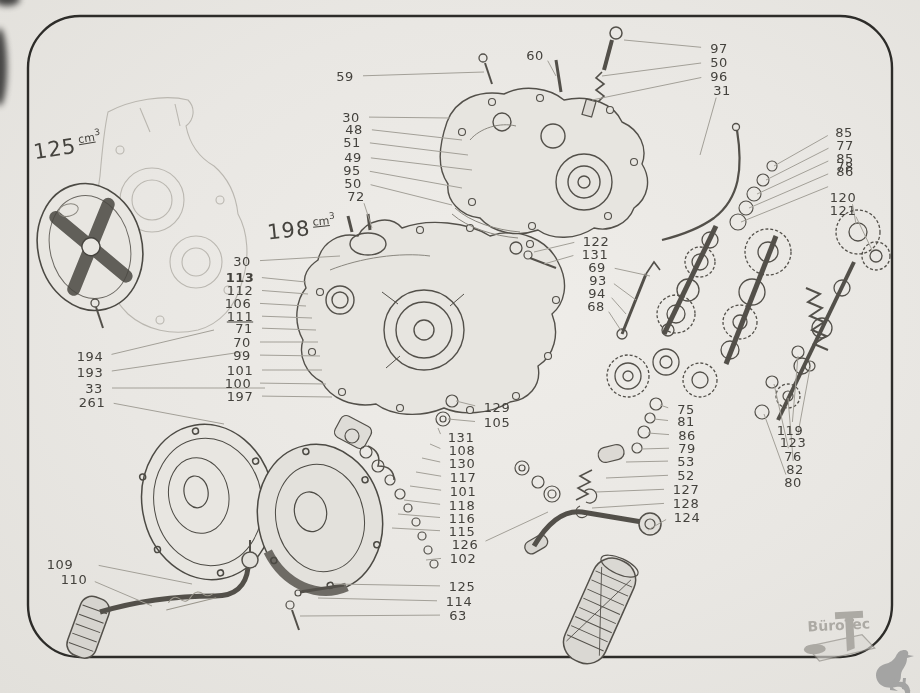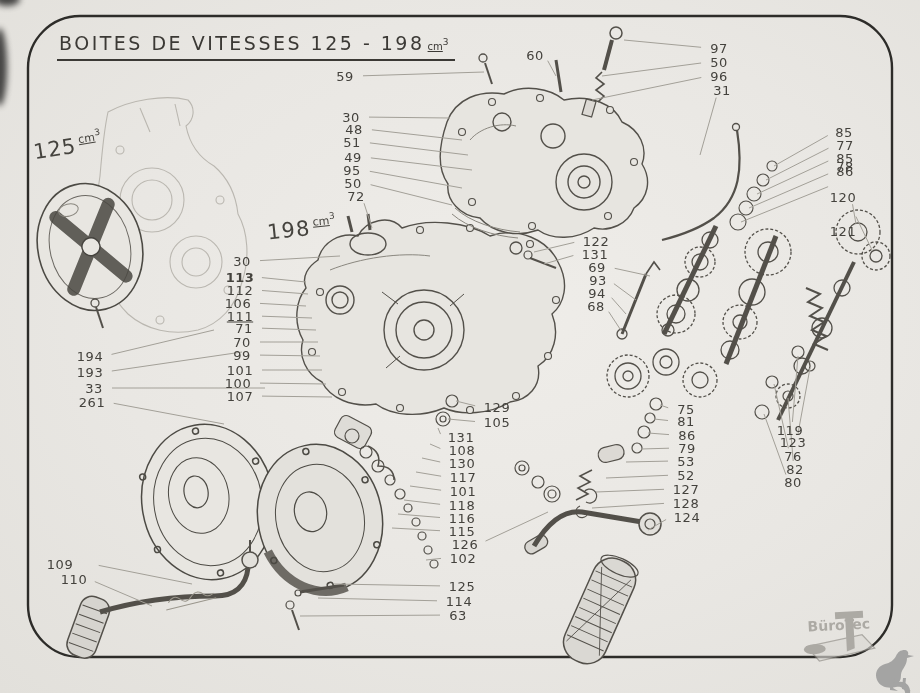--- a/index.html
+++ b/index.html
@@ -367,23 +367,20 @@
         <line x1="664.0" y1="503.4" x2="592" y2="508"></line>
         <line x1="666.1" y1="519.5" x2="648" y2="530"></line>
         <line x1="792.4" y1="422.0" x2="798" y2="356"></line>
         <line x1="797.9" y1="434.2" x2="810" y2="368"></line>
         <line x1="788.4" y1="448.3" x2="774" y2="384"></line>
         <line x1="793.2" y1="461.0" x2="788" y2="398"></line>
         <line x1="785.9" y1="474.6" x2="764" y2="414"></line>
       </g>
   </svg>
 
-  <div class="title">
-    <span>BOITES  DE VITESSES  125 - 198</span><span class="sup"><span class="b">cm</span><span class="e">3</span></span>
-  </div>
 
   <div class="engine-label el-125">
     <span>125</span><span class="sup"><span class="b">cm</span><span class="e">3</span></span>
   </div>
   <div class="engine-label el-198">
     <span>198</span><span class="sup"><span class="b">cm</span><span class="e">3</span></span>
   </div>
 
   <div id="labels-layer" style="position:absolute;left:0;top:0;width:920px;height:693px;">
       <div class="plabel" style="left: 351px; top: 117px;">30</div>
@@ -398,38 +395,38 @@
       <div class="plabel" style="left: 719px; top: 48px;">97</div>
       <div class="plabel" style="left: 719px; top: 62px;">50</div>
       <div class="plabel" style="left: 719px; top: 76px;">96</div>
       <div class="plabel" style="left: 722px; top: 90px;">31</div>
       <div class="plabel" style="left: 844px; top: 132px;">85</div>
       <div class="plabel" style="left: 845px; top: 145px;">77</div>
       <div class="plabel" style="left: 845px; top: 158px;">85</div>
       <div class="plabel" style="left: 845px; top: 171px;">86</div>
       <div class="plabel" style="left: 845px; top: 166px;">78</div>
       <div class="plabel" style="left: 843px; top: 197px;">120</div>
-      <div class="plabel" style="left: 843px; top: 210px; margin-top: 21px;">121</div>
+      <div class="plabel" style="left: 843px; top: 210px;">121</div>
       <div class="plabel" style="left: 596px; top: 241px;">122</div>
       <div class="plabel" style="left: 595px; top: 254px;">131</div>
       <div class="plabel" style="left: 597px; top: 267px;">69</div>
       <div class="plabel" style="left: 598px; top: 280px;">93</div>
       <div class="plabel" style="left: 597px; top: 293px;">94</div>
       <div class="plabel" style="left: 596px; top: 306px;">68</div>
       <div class="plabel" style="left: 242px; top: 261px;">30</div>
       <div class="plabel" style="left: 240px; top: 277px; font-weight: bold;">113</div>
       <div class="plabel" style="left: 240px; top: 290px;">112</div>
       <div class="plabel" style="left: 238px; top: 303px;">106</div>
       <div class="plabel" style="left: 240px; top: 316px; text-decoration: underline;">111</div>
       <div class="plabel" style="left: 244px; top: 328px;">71</div>
       <div class="plabel" style="left: 242px; top: 342px;">70</div>
       <div class="plabel" style="left: 242px; top: 355px;">99</div>
       <div class="plabel" style="left: 240px; top: 370px;">101</div>
       <div class="plabel" style="left: 238px; top: 383px;">100</div>
-      <div class="plabel" style="left: 240px; top: 396px;">107</div>
+      <div class="plabel" style="left: 240px; top: 396px;">197</div>
       <div class="plabel" style="left: 90px; top: 356px;">194</div>
       <div class="plabel" style="left: 90px; top: 372px;">193</div>
       <div class="plabel" style="left: 94px; top: 388px;">33</div>
       <div class="plabel" style="left: 92px; top: 402px;">261</div>
       <div class="plabel" style="left: 60px; top: 564px;">109</div>
       <div class="plabel" style="left: 74px; top: 579px;">110</div>
       <div class="plabel" style="left: 497px; top: 407px;">129</div>
       <div class="plabel" style="left: 497px; top: 422px;">105</div>
       <div class="plabel" style="left: 461px; top: 437px;">131</div>
       <div class="plabel" style="left: 462px; top: 450px;">108</div>

